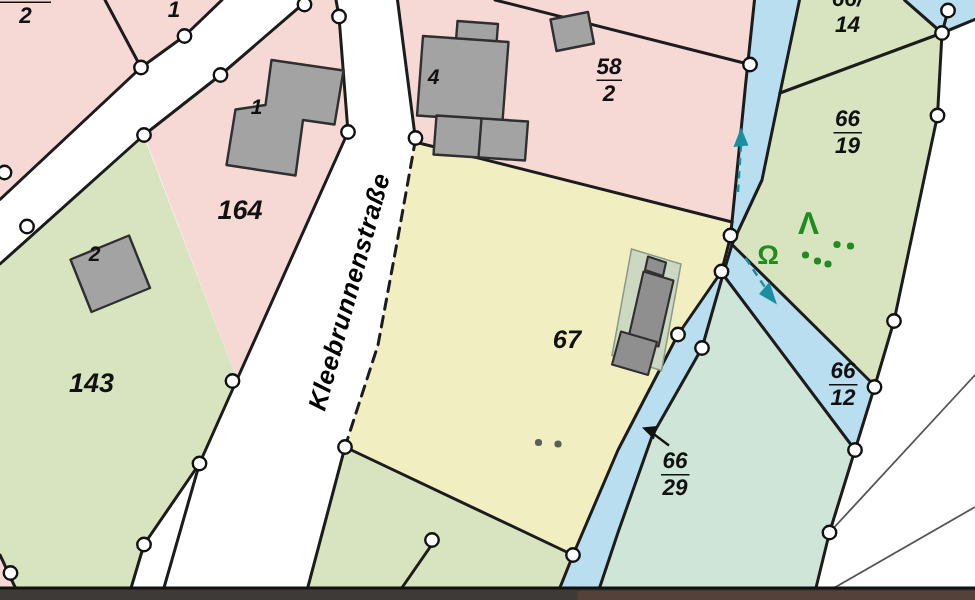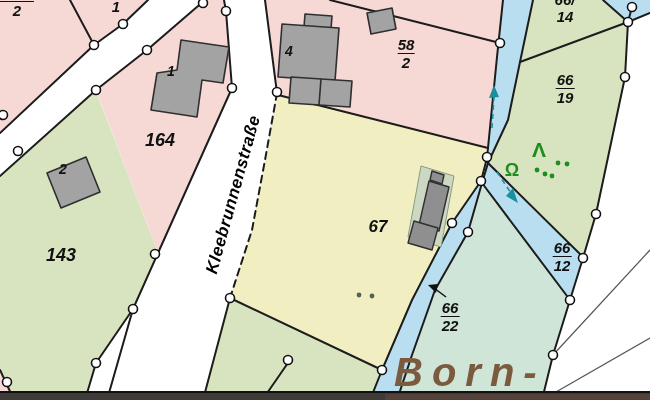--- a/index.html
+++ b/index.html
@@ -203,27 +203,26 @@
 
   <div class="frac" style="left:562px;top:239px;">
     <span class="num">66</span>
     <span class="bar"></span>
     <span class="den">12</span>
   </div>
 
   <div class="frac" style="left:450px;top:299px;">
     <span class="num">66</span>
     <span class="bar"></span>
-    <span class="den">22</span>
+    <span class="den">29</span>
   </div>
 
   <div class="lbl small" style="left:171px;top:64px;">1</div>
   <div class="lbl small" style="left:63px;top:162px;">2</div>
   <div class="lbl small" style="left:289px;top:44px;">4</div>
 
   <div class="street-label">Kleebrunnenstraße</div>
 
-  <div class="area-label" style="color: rgb(123, 90, 62);">Born-</div>
 
   <div class="tree-sym" style="left: 512px; top: 161px; font-size: 18px; color: rgb(31, 140, 31);">Ω</div>
   <div class="tree-sym" style="left: 539px; top: 139px; font-size: 21px; color: rgb(31, 140, 31);">Λ</div>
 
 </div>
 
 </body></html>

